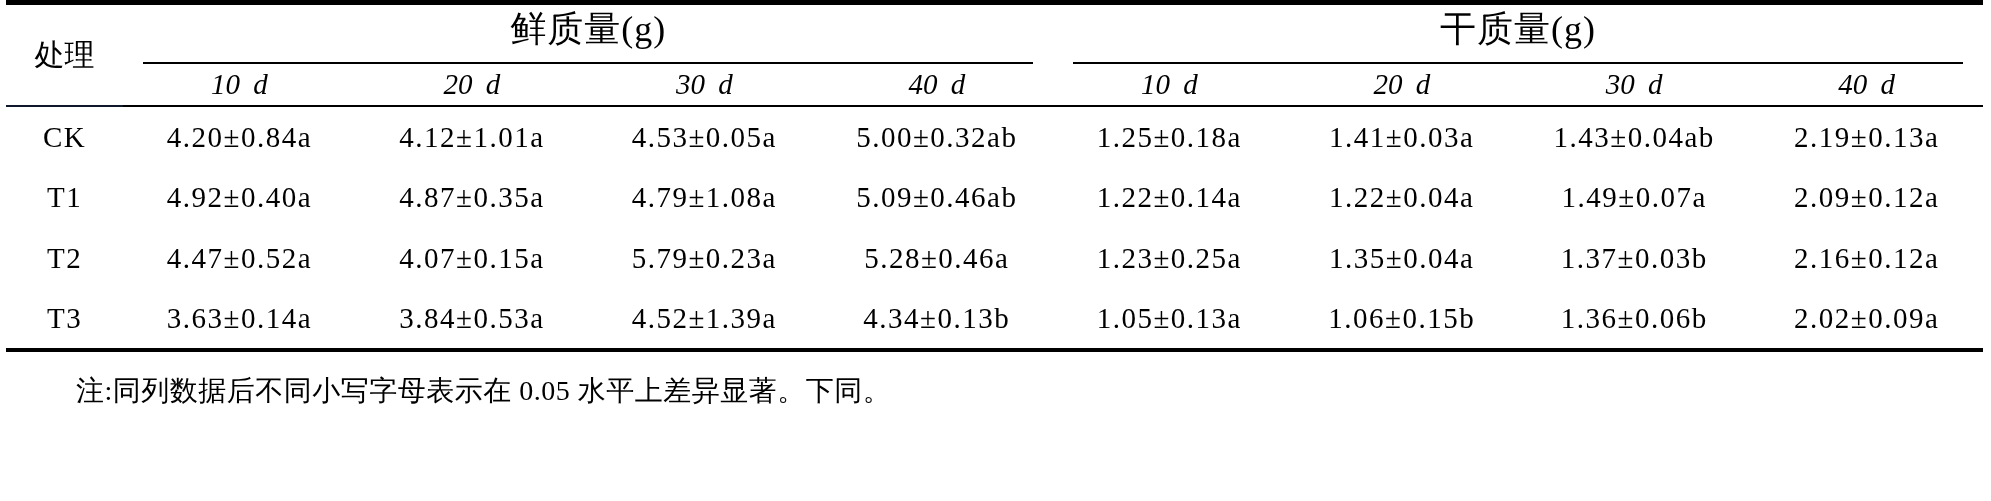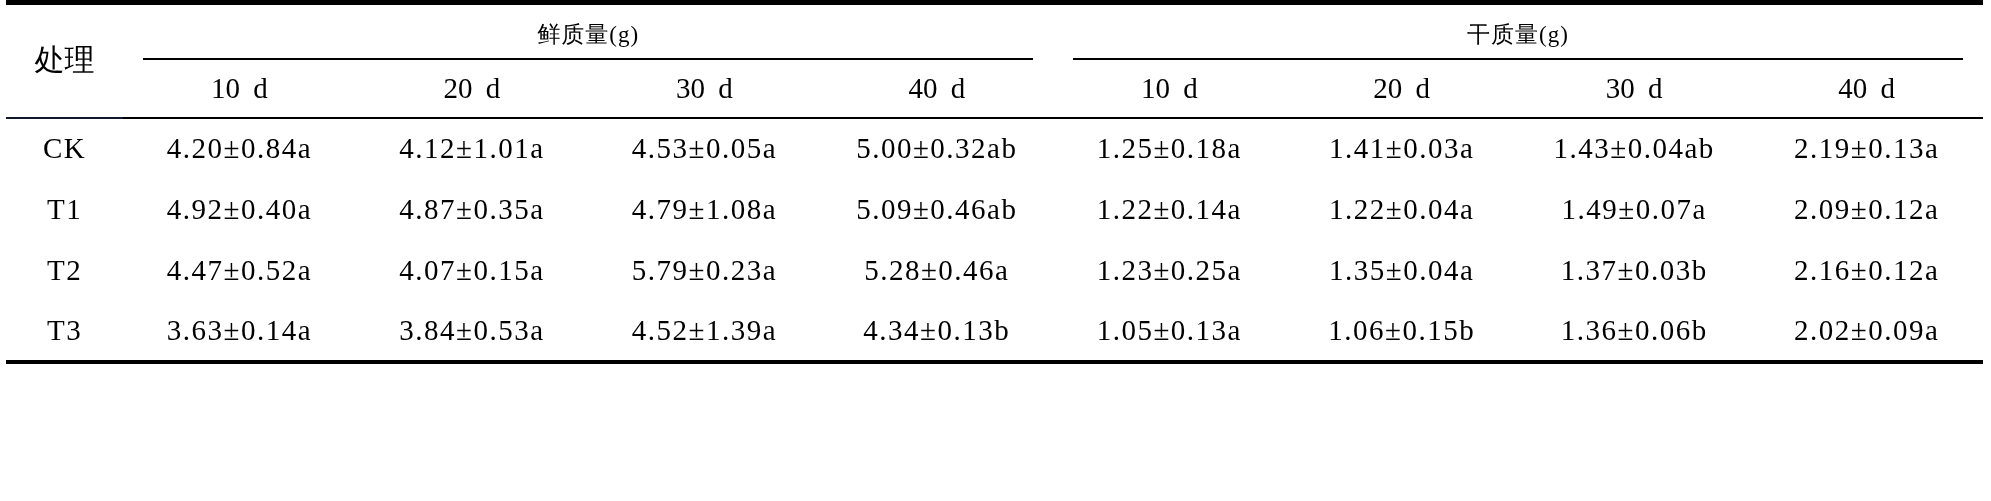--- a/index.html
+++ b/index.html
@@ -33,32 +33,32 @@
   col.c-treat { width: 117px; }
   col.c-data  { width: 232px; }
   th, td {
     font-weight: normal;
     text-align: center;
     vertical-align: middle;
     white-space: nowrap;
     overflow: visible;
   }
   tr.group-row { height: 57px; }
-  tr.sub-row   { height: 58px; }
+  tr.sub-row   { height: 42px; font-style: italic; }
   tr.data-row  { height: 61px; }
   th.treat-head {
     font-size: 30px;
     border-bottom: 2px solid #0f172a;
   }
   th.group { vertical-align: bottom; padding: 0; }
   .group-inner {
     margin: 0 20px;
     padding-bottom: 8px;
     border-bottom: 2px solid #000000;
-    font-size: 23px;
+    font-size: 36px;
     letter-spacing: 1px;
   }
   tr.sub-row th {
     font-size: 29px;
     border-bottom: 2px solid #000000;
     word-spacing: 6px;
   }
   tr.data-row td {
     font-size: 29px;
     letter-spacing: 1.5px;
@@ -151,14 +151,15 @@
         <td>4.52±1.39a</td>
         <td>4.34±0.13b</td>
         <td>1.05±0.13a</td>
         <td>1.06±0.15b</td>
         <td>1.36±0.06b</td>
         <td>2.02±0.09a</td>
       </tr>
     </tbody>
   </table>
 
+  <div class="note">注:同列数据后不同小写字母表示在 0.05 水平上差异显著。下同。</div>
 
 </div>
 
 </body></html>

